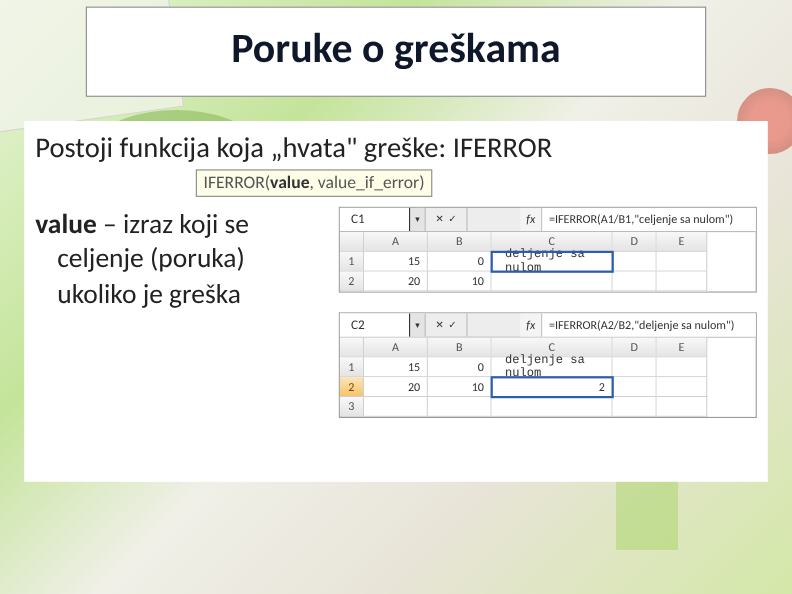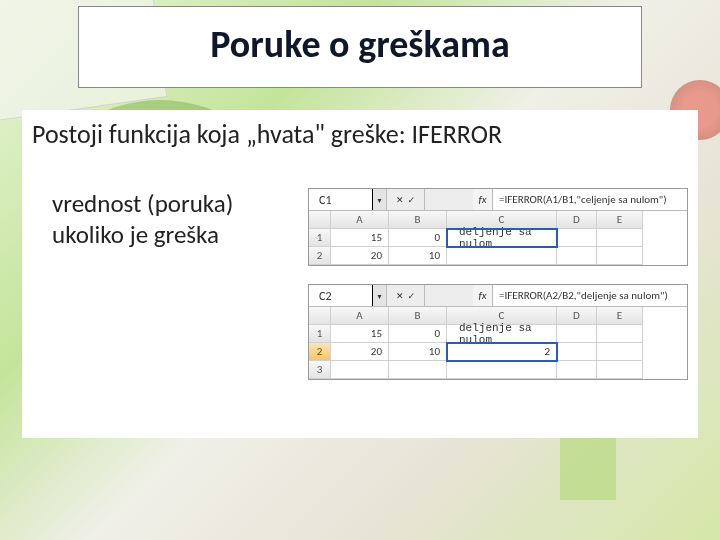--- a/index.html
+++ b/index.html
@@ -200,24 +200,30 @@
 <div class="bg-deco-right"></div>
 <div class="bg-deco-chart"></div>
 
 <div class="title-box">
   <h1>Poruke o greškama</h1>
 </div>
 
 <div class="content-box">
   <div class="intro">Postoji funkcija koja „hvata" greške: IFERROR</div>
 
+  <div class="syntax-hint">
+    <span class="fn">IFERROR(</span><span class="bold">value</span><span>, value_if_error)</span>
+  </div>
 
   <div class="middle-row">
     <div class="left-text">
-      <span class="indent2">vrednost (poruka)</span>
+      <div>
+        <span class="bold">value</span><span> – izraz koji se</span>
+      </div>
+      <span class="indent2">celjenje (poruka)</span>
       <span class="indent2">ukoliko je greška</span>
     </div>
 
     <div class="right-screens">
 
       <div class="excel-shot">
         <div class="fx-bar">
           <div class="namebox">C1</div>
           <div class="fx-dd">▾</div>
           <div class="fx-btns">

